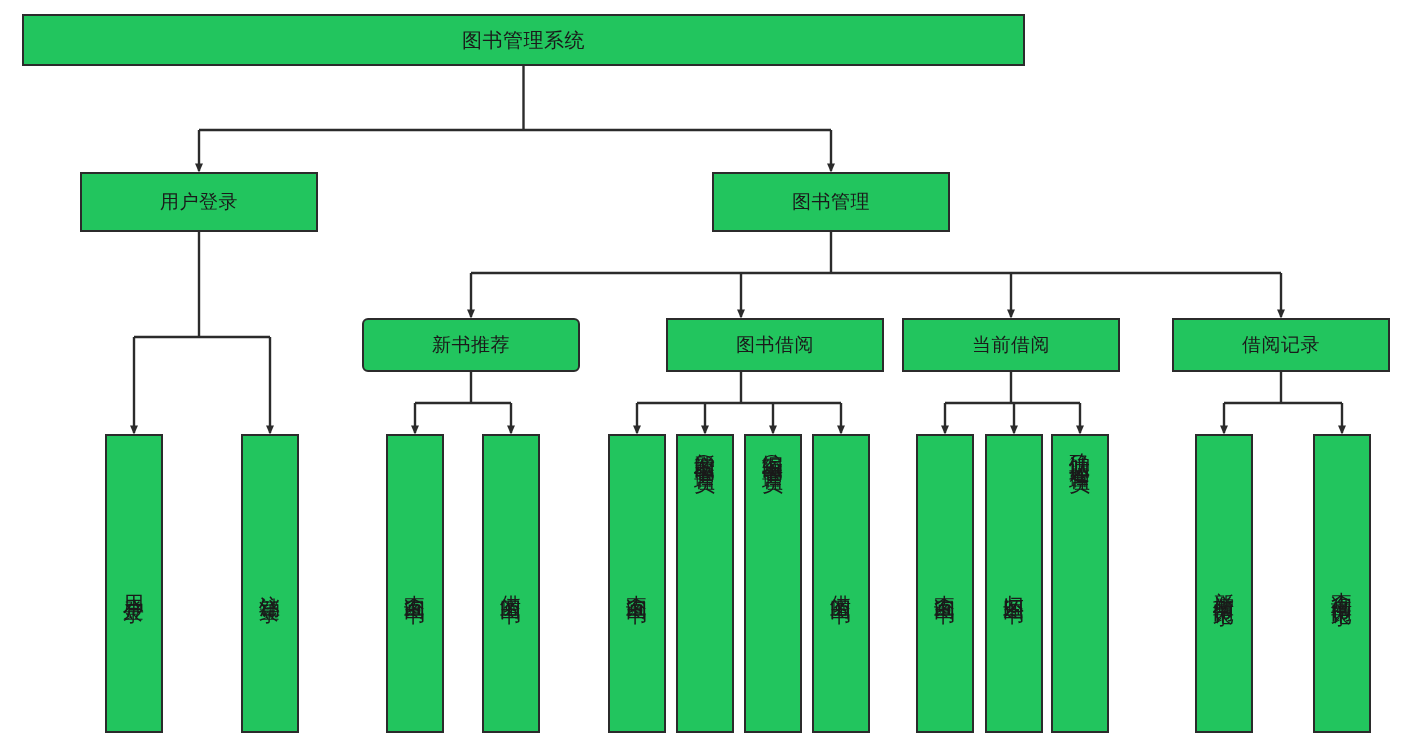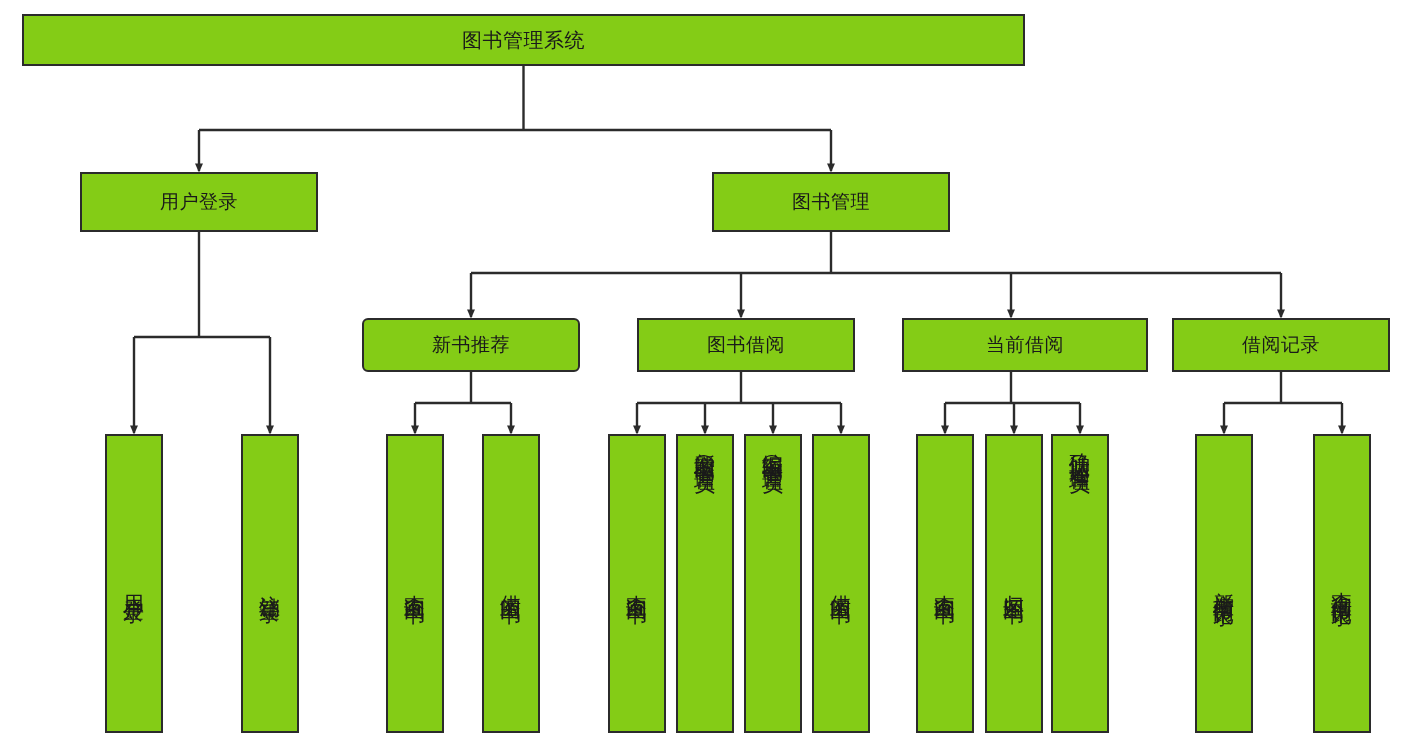--- a/index.html
+++ b/index.html
@@ -17,21 +17,21 @@
   }
   #edges {
     position: absolute;
     left: 0; top: 0;
     width: 1405px; height: 747px;
     pointer-events: none;
   }
   .node {
     position: absolute;
     border: 2px solid #2b2b2b;
-    background: #84cc16;
+    background: #22c55e;
     color: #1a1a1a;
     display: flex;
     align-items: center;
     justify-content: center;
     z-index: 2;
   }
   .node-label {
     font-size: 19px;
     line-height: 1.15;
     letter-spacing: 0.5px;
@@ -123,24 +123,24 @@
       </div>
       <div class="node level2" style="left: 80px; top: 172px; width: 238px; height: 60px;">
         <span class="node-label">用户登录</span>
       </div>
       <div class="node level2" style="left: 712px; top: 172px; width: 238px; height: 60px;">
         <span class="node-label">图书管理</span>
       </div>
       <div class="node level2" style="left: 362px; top: 318px; width: 218px; height: 54px; border-radius: 6px;">
         <span class="node-label">新书推荐</span>
       </div>
-      <div class="node level2" style="left: 637px; top: 318px; width: 218px; height: 54px;">
+      <div class="node level2" style="left: 666px; top: 318px; width: 218px; height: 54px;">
         <span class="node-label">图书借阅</span>
       </div>
-      <div class="node level2" style="left: 902px; top: 318px; width: 246px; height: 54px;">
+      <div class="node level2" style="left: 902px; top: 318px; width: 218px; height: 54px;">
         <span class="node-label">当前借阅</span>
       </div>
       <div class="node level2" style="left: 1172px; top: 318px; width: 218px; height: 54px;">
         <span class="node-label">借阅记录</span>
       </div>
       <div class="node leaf centered" style="left: 105px; top: 434px; width: 58px; height: 299px;">
         <span class="node-label">用户登录</span>
       </div>
       <div class="node leaf centered" style="left: 241px; top: 434px; width: 58px; height: 299px;">
         <span class="node-label">注销登录</span>

